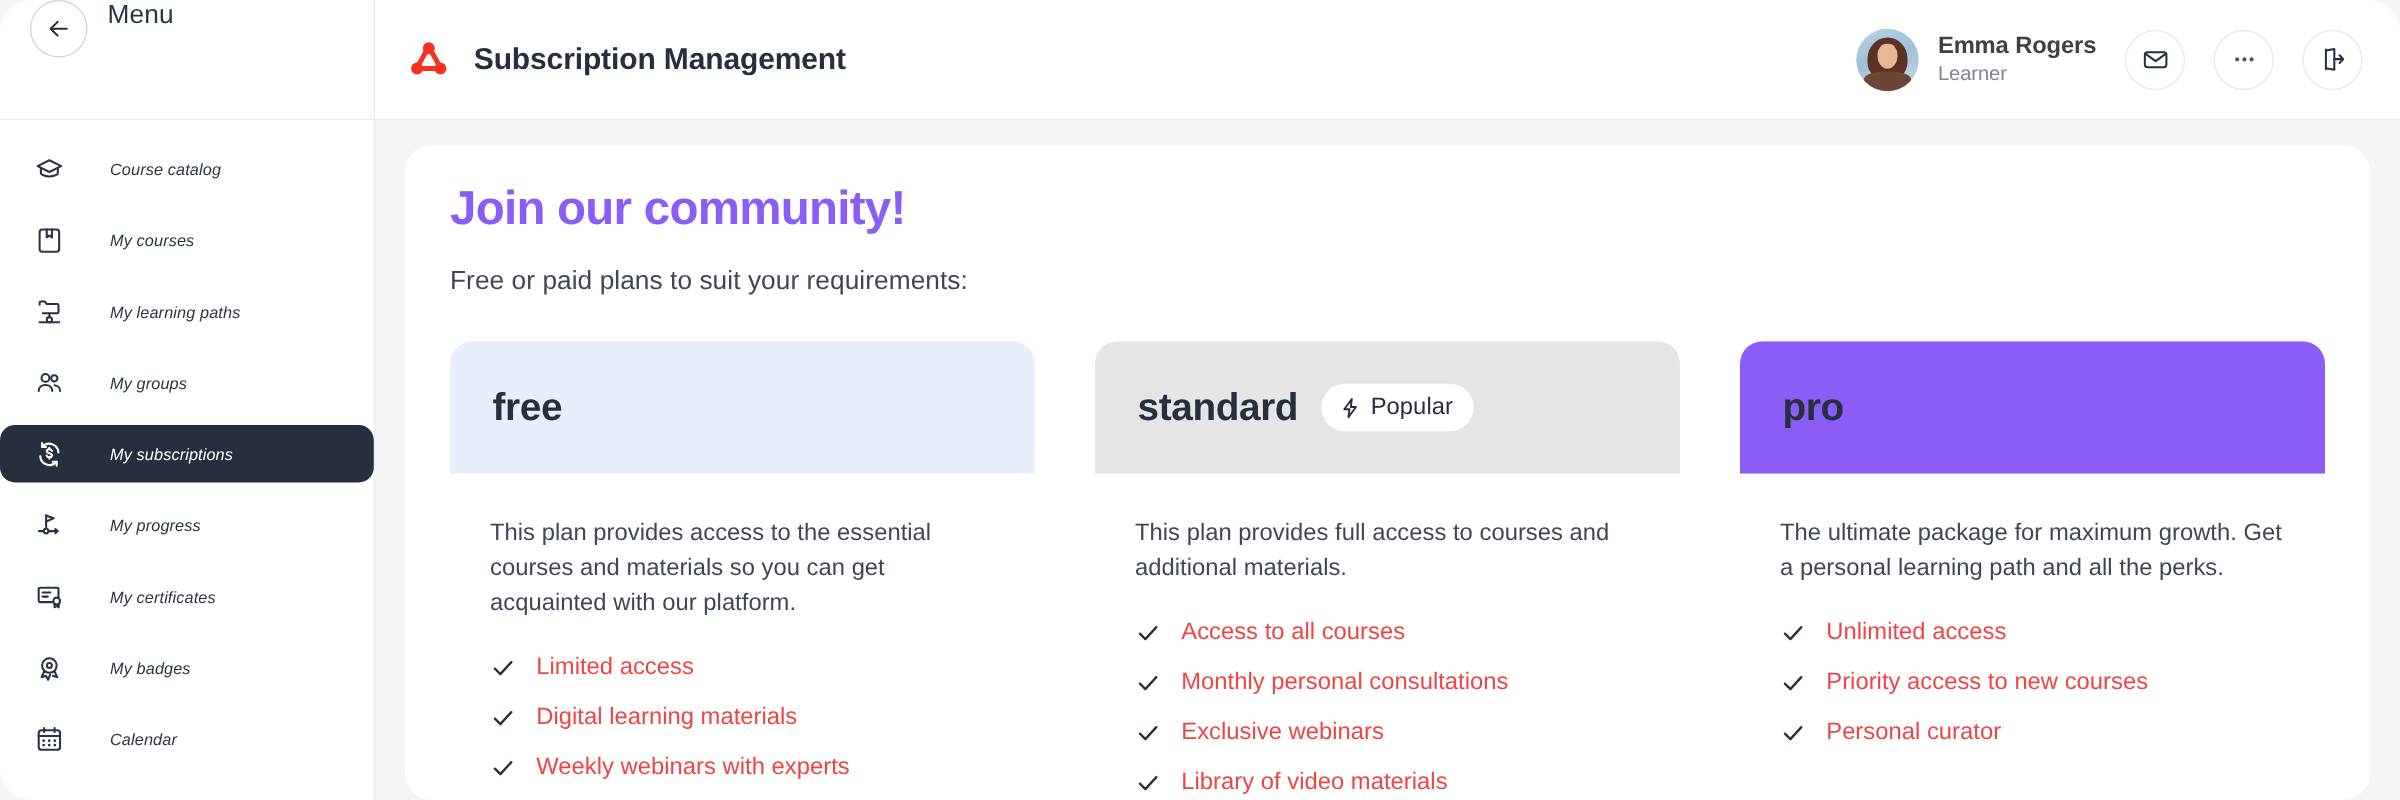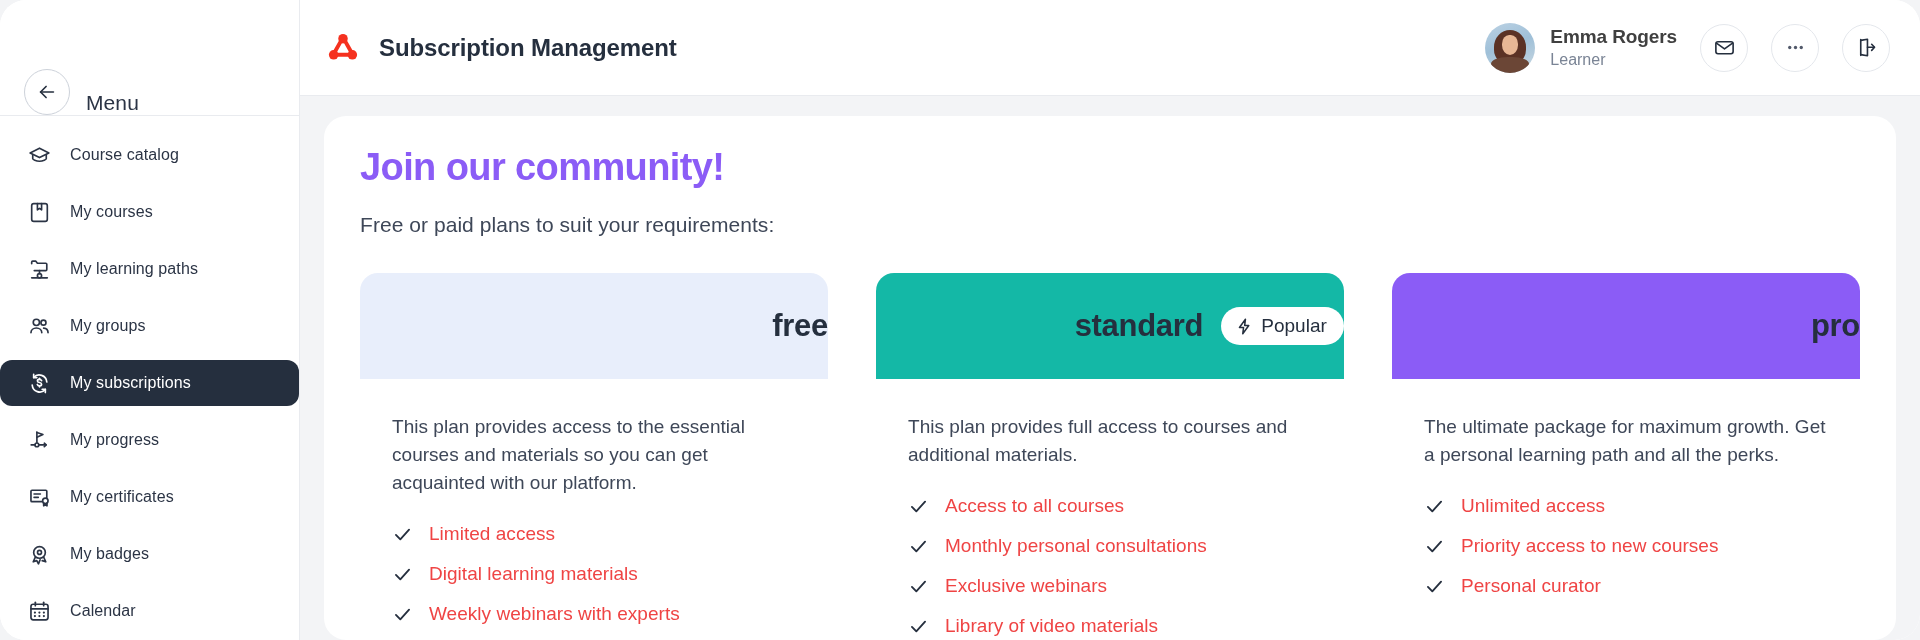--- a/index.html
+++ b/index.html
@@ -29,24 +29,23 @@
     left: 0; top: 0;
     width: 300px;
     height: 640px;
     background: #ffffff;
     border-right: 1px solid #e9ebef;
   }
 
   .menu-header {
     height: 96px;
     display: flex;
-    align-items: flex-end;
+    align-items: flex-start;
     padding-left: 24px;
     border-bottom: 1px solid #e9ebef;
-    margin-top: 20px;
   }
 
   .back-circle {
     width: 46px; height: 46px;
     border-radius: 50%;
     border: 1.4px solid #cdd2da;
     display: flex;
     align-items: center;
     justify-content: center;
     cursor: pointer;
@@ -77,24 +76,25 @@
     background: #252f3e;
     color: #ffffff;
     margin-right: 0px;
   }
   .nav-icon {
     width: 26px; height: 26px;
     flex: none;
     display: flex; align-items: center; justify-content: center;
   }
   .nav-text {
-    margin-left: 18px;
-    font-size: 16px;
+    margin-left: 36px;
+    font-size: 13px;
     white-space: nowrap;
     letter-spacing: .1px;
+    font-style: italic;
   }
 
   
   .header {
     position: absolute;
     left: 300px; top: 0;
     width: 1620px;
     height: 96px;
     background: #ffffff;
     border-bottom: 1px solid #e9ebef;
@@ -220,22 +220,23 @@
     flex: 1 1 0;
     min-width: 0;
     border-radius: 18px 18px 0 0;
     overflow: hidden;
     position: relative;
   }
   .plan-head {
     height: 106px;
     display: flex;
     align-items: center;
-    justify-content: flex-end;
+    justify-content: flex-start;
     gap: 18px;
+    padding-left: 34px;
   }
   .plan-name {
     font-size: 31px;
     font-weight: 700;
     color: #252f3e;
     letter-spacing: -.3px;
   }
   .popular-pill {
     display: inline-flex;
     align-items: center;
@@ -491,21 +492,21 @@
                 <svg class="check" width="21" height="21" viewBox="0 0 24 24" fill="none" stroke="#252f3e" stroke-width="2.1" stroke-linecap="round" stroke-linejoin="round">
                     <path d="M4.5 12.5l5 5 10-11"></path>
                   </svg>
                 <span class="feature-text">Weekly webinars with experts</span>
               </li>
             </ul>
           </div>
         </section>
 
         <section class="plan">
-          <div class="plan-head" style="background:#14b8a6;">
+          <div class="plan-head" style="background:#e5e5e5;">
             <span class="plan-name">standard</span>
             <span class="popular-pill">
               <svg width="19" height="19" viewBox="0 0 24 24" fill="none" stroke="#252f3e" stroke-width="1.9" stroke-linecap="round" stroke-linejoin="round">
                 <path d="M13.2 2.8L5.6 13.2h5.2l-1 8 7.6-10.4h-5.2z"></path>
               </svg>
               <span class="popular-text">Popular</span>
             </span>
           </div>
           <div class="plan-body">
             <p class="plan-desc">This plan provides full access to courses and additional materials.</p>

